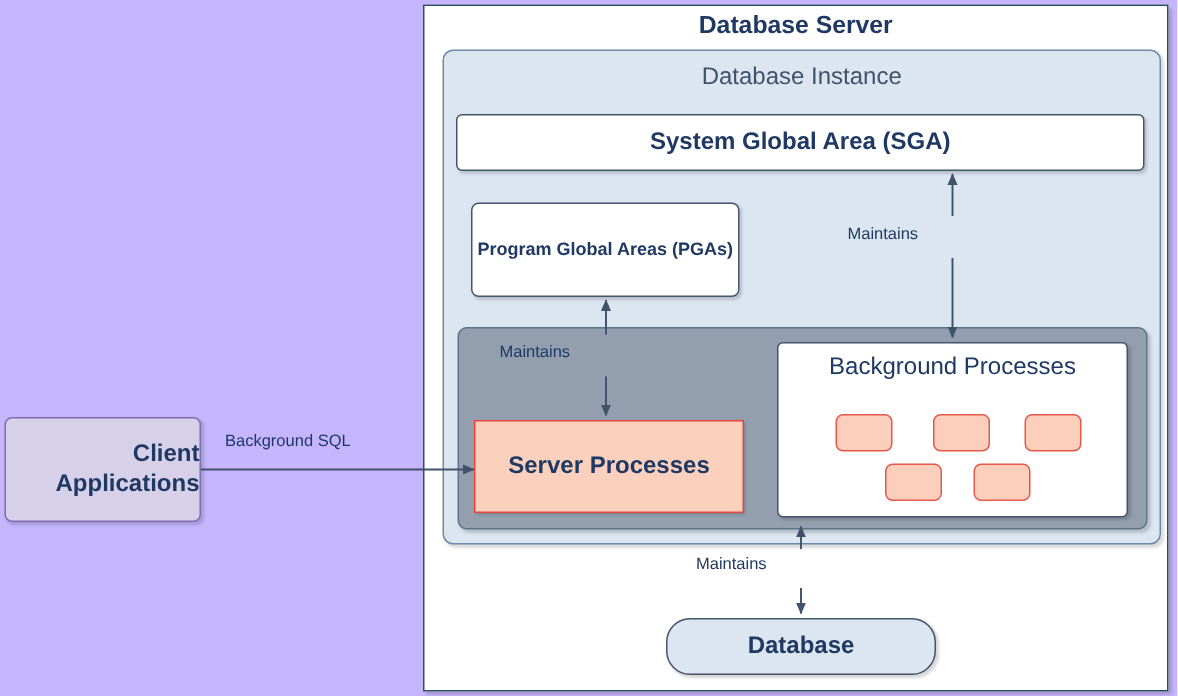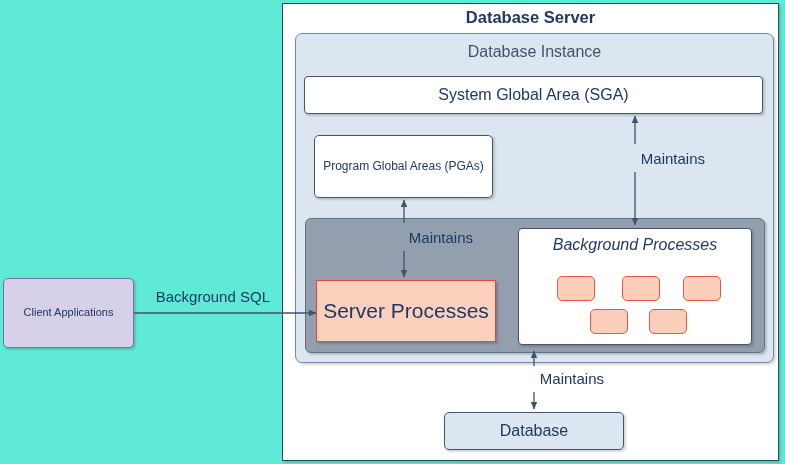--- a/index.html
+++ b/index.html
@@ -8,32 +8,33 @@
     background: #ffffff;
   }
   body {
     font-family: "Liberation Sans", sans-serif;
     color: #1f3864;
   }
   #diagram {
     position: relative;
     width: 785px;
     height: 464px;
-    background: #5eead4;
+    background: #c4b5fd;
     overflow: hidden;
   }
   .box {
     position: absolute;
     box-sizing: border-box;
     display: flex;
     align-items: center;
     justify-content: center;
     text-align: right;
     line-height: 1.22;
     color: #1f3864;
+    font-weight: bold;
   }
 
   
   #server-box {
     left: 282px;
     top: 3px;
     width: 497px;
     height: 458px;
     border: 1.5px solid #2e4a62;
     background: #ffffff;
@@ -112,21 +113,21 @@
   }
 
   
   #server-processes-box {
     left: 316px;
     top: 280px;
     width: 180px;
     height: 62px;
     border: 1.4px solid #e8443a;
     background: #fbd0bd;
-    font-size: 21px;
+    font-size: 16px;
     box-shadow: 1.5px 1.5px 2px rgba(0,0,0,0.18);
   }
 
   
   #background-processes-box {
     left: 518px;
     top: 228px;
     width: 234px;
     height: 117px;
     border: 1.2px solid #44546a;
@@ -136,63 +137,62 @@
     box-shadow: 1.5px 1.5px 2px rgba(0,0,0,0.16);
   }
   #background-processes-title {
     position: absolute;
     left: 518px;
     top: 236px;
     width: 234px;
     text-align: center;
     font-size: 16px;
     color: #1f3864;
-    font-style: italic;
   }
   .mini-proc {
     position: absolute;
     width: 36px;
     height: 23px;
     border: 1.3px solid #e8584a;
     border-radius: 5px;
     background: #fbcfbc;
   }
 
   
   #database-box {
     left: 444px;
     top: 412px;
     width: 180px;
     height: 38px;
     border: 1.2px solid #44546a;
-    border-radius: 5px;
+    border-radius: 16px;
     background: #dce6f1;
     font-size: 16px;
     box-shadow: 1.5px 1.5px 2px rgba(0,0,0,0.16);
   }
 
   
   #client-box {
     left: 3px;
     top: 278px;
     width: 131px;
     height: 70px;
     border: 1.3px solid #7f6bb0;
     border-radius: 5px;
     background: #d6d0e8;
+    font-size: 16px;
+    box-shadow: 1.5px 1.5px 2px rgba(0,0,0,0.16);
+  }
+
+  
+  .edge-label {
+    position: absolute;
     font-size: 11px;
-    box-shadow: 1.5px 1.5px 2px rgba(0,0,0,0.16);
-  }
-
-  
-  .edge-label {
-    position: absolute;
-    font-size: 15px;
-    color: #1f3864;
-    text-align: right;
+    color: #1f3864;
+    text-align: left;
     line-height: 1.2;
     white-space: nowrap;
   }
   #label-processes-sql {
     left: 150px;
     top: 288px;
     width: 120px;
     white-space: normal;
   }
   #label-maintains-sga {

